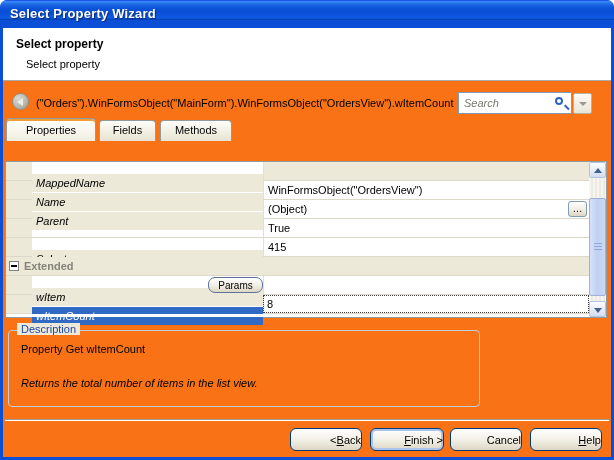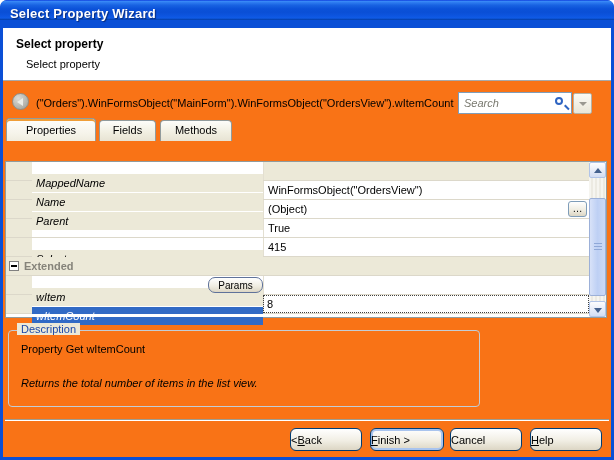--- a/index.html
+++ b/index.html
@@ -114,21 +114,21 @@
   .desclegend{position:absolute;left:8px;top:-8px;background:#ece9d8;padding:0 4px;
     color:#1c48a8;}
   .descl1{position:absolute;left:12px;top:12px;}
   .descl2{position:absolute;left:12px;top:46px;font-style:italic;}
 
   
   .sep{position:absolute;left:2px;right:2px;top:391px;height:2px;
     border-top:1px solid #9e9c8f;border-bottom:1px solid #ffffff;}
   .xpbtn{position:absolute;top:400px;height:23px;border:1px solid #003c74;border-radius:6px;
     background:linear-gradient(180deg,#ffffff,#f1eee4 55%,#dcd6c4);font-size:11px;
-    cursor:pointer;padding:0;text-align:left;}
+    cursor:pointer;padding:0;text-align:right;}
   .xpbtn.default{box-shadow:inset 0 0 0 2px #a9c4ee;}
   .btn-back{left:287px;width:72px;}
   .btn-finish{left:367px;width:74px;}
   .btn-cancel{left:447px;width:72px;}
   .btn-help{left:527px;width:72px;}
   .ak{text-decoration:underline;}
 </style>
 </head>
 <body>
 

